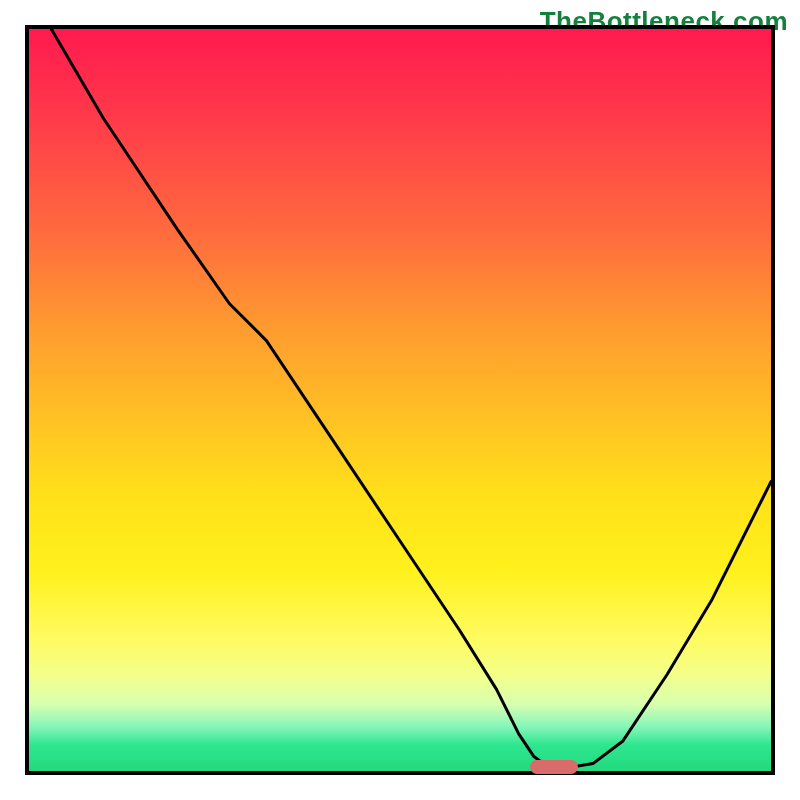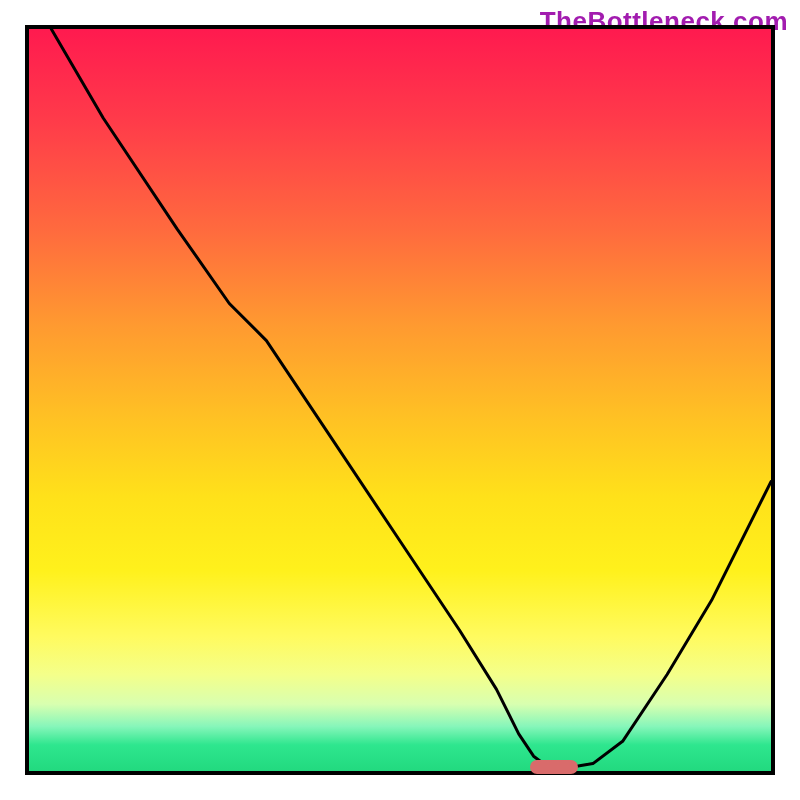--- a/index.html
+++ b/index.html
@@ -15,21 +15,21 @@
     position: relative;
     width: 800px;
     height: 800px;
   }
   .watermark {
     position: absolute;
     top: 6px;
     right: 12px;
     font-size: 26px;
     font-weight: 600;
-    color: #a21caf;
+    color: #15803d;
     letter-spacing: 0.5px;
     user-select: none;
   }
   .plot-box {
     position: absolute;
     left: 25px;
     top: 25px;
     width: 750px;
     height: 750px;
     box-sizing: border-box;

